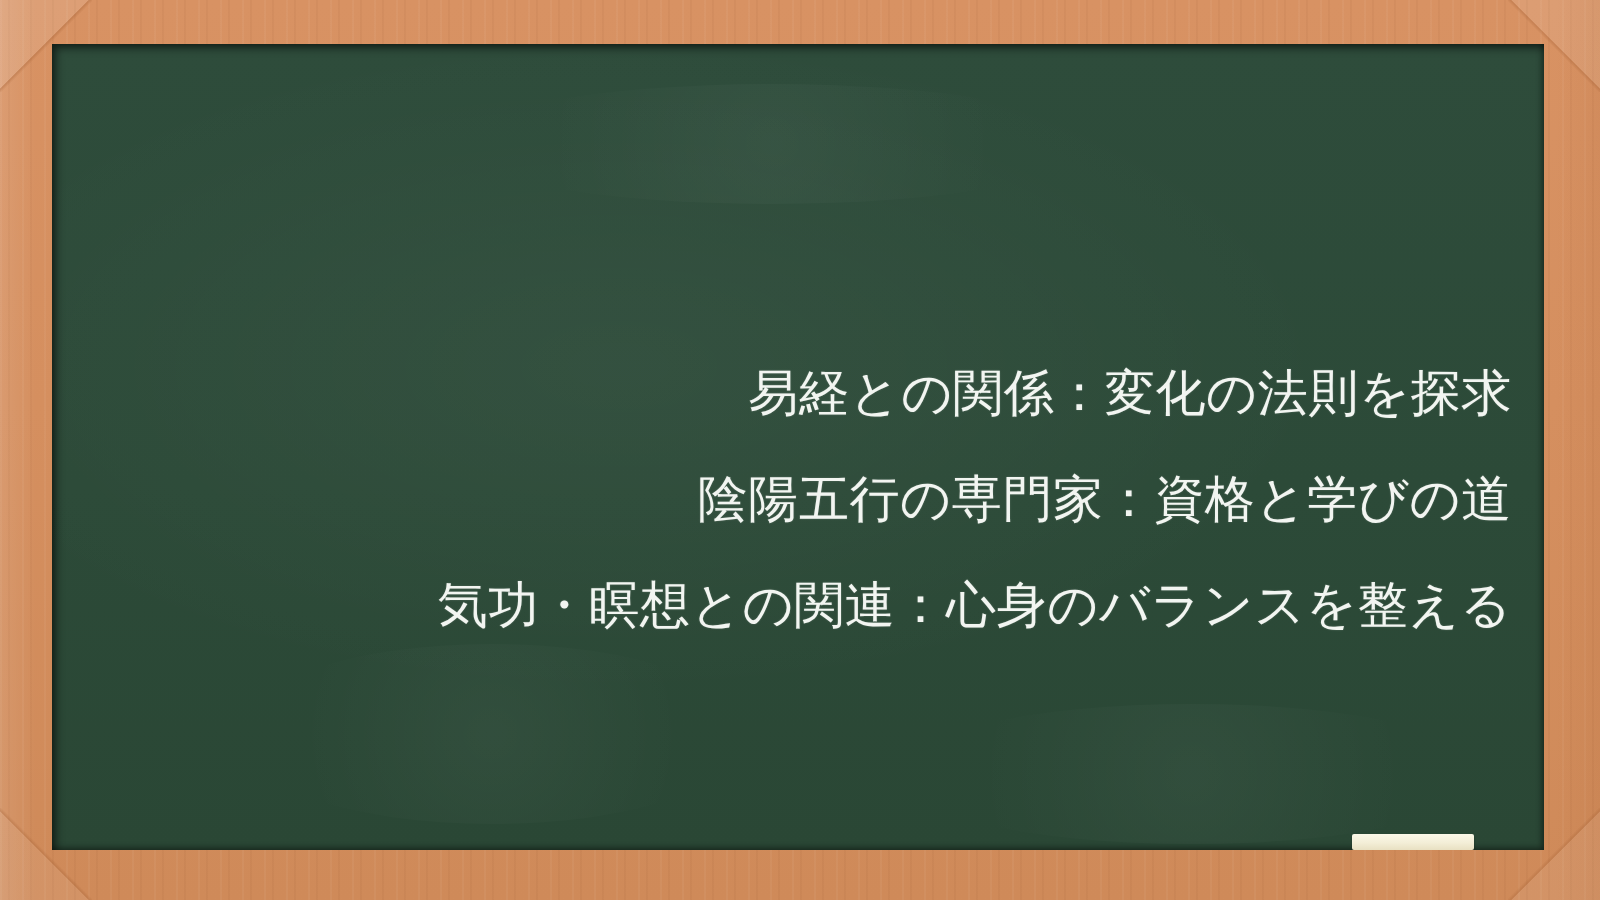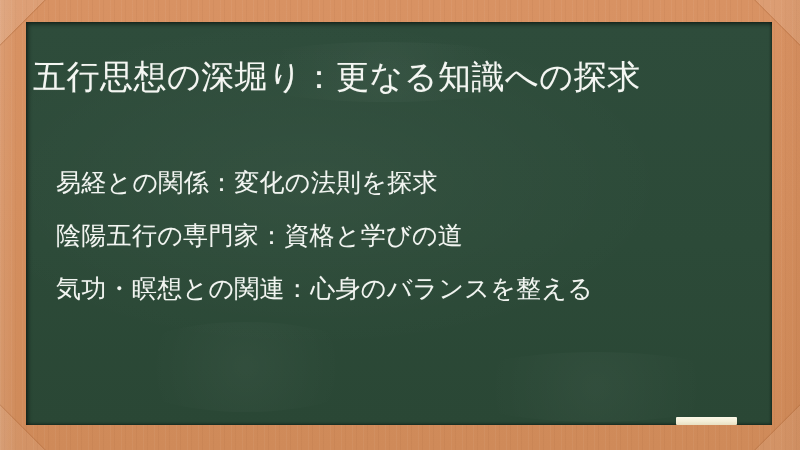--- a/index.html
+++ b/index.html
@@ -101,22 +101,23 @@
     line-height: 47px;
     letter-spacing: 0.5px;
     font-weight: 400;
     white-space: pre-wrap;
     text-shadow: 0 0 1px rgba(255,255,255,0.28);
   }
 
   #bullets {
     position: absolute;
     left: 30px;
-    top: 134px;
+    top: 148px;
     width: 700px;
+    text-align: right;
   }
   .bullet-line {
     color: #f2f5f1;
     font-size: 25px;
     line-height: 53px;
     letter-spacing: 0.3px;
     white-space: nowrap;
     text-shadow: 0 0 1px rgba(255,255,255,0.22);
   }
 
@@ -142,21 +143,20 @@
   <div class="miter tr"></div>
   <div class="miter bl"></div>
   <div class="miter br"></div>
 
   <div id="board">
 
     <div class="smudge" style="left:90px;  top:300px; width:260px; height:90px;"></div>
     <div class="smudge" style="left:420px; top:330px; width:300px; height:70px;"></div>
     <div class="smudge" style="left:200px; top:20px;  width:320px; height:60px;"></div>
 
-    <h1 id="title">五行思想の深堀り：更なる知識への探求</h1>
 
     <div id="bullets">
       <div class="bullet-line">易経との関係：変化の法則を探求</div>
       <div class="bullet-line">陰陽五行の専門家：資格と学びの道</div>
       <div class="bullet-line">気功・瞑想との関連：心身のバランスを整える</div>
     </div>
 
     <div id="chalk-stick"></div>
 
   </div>

